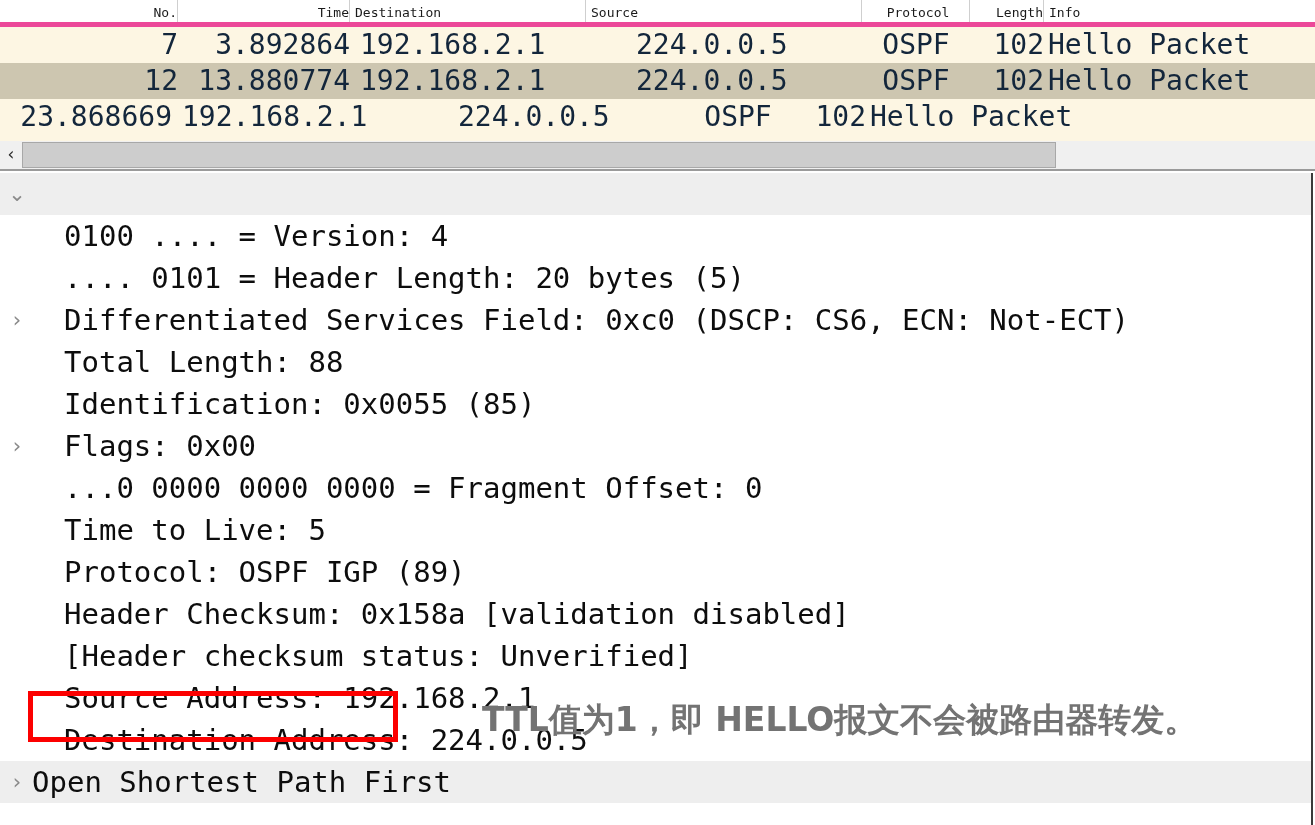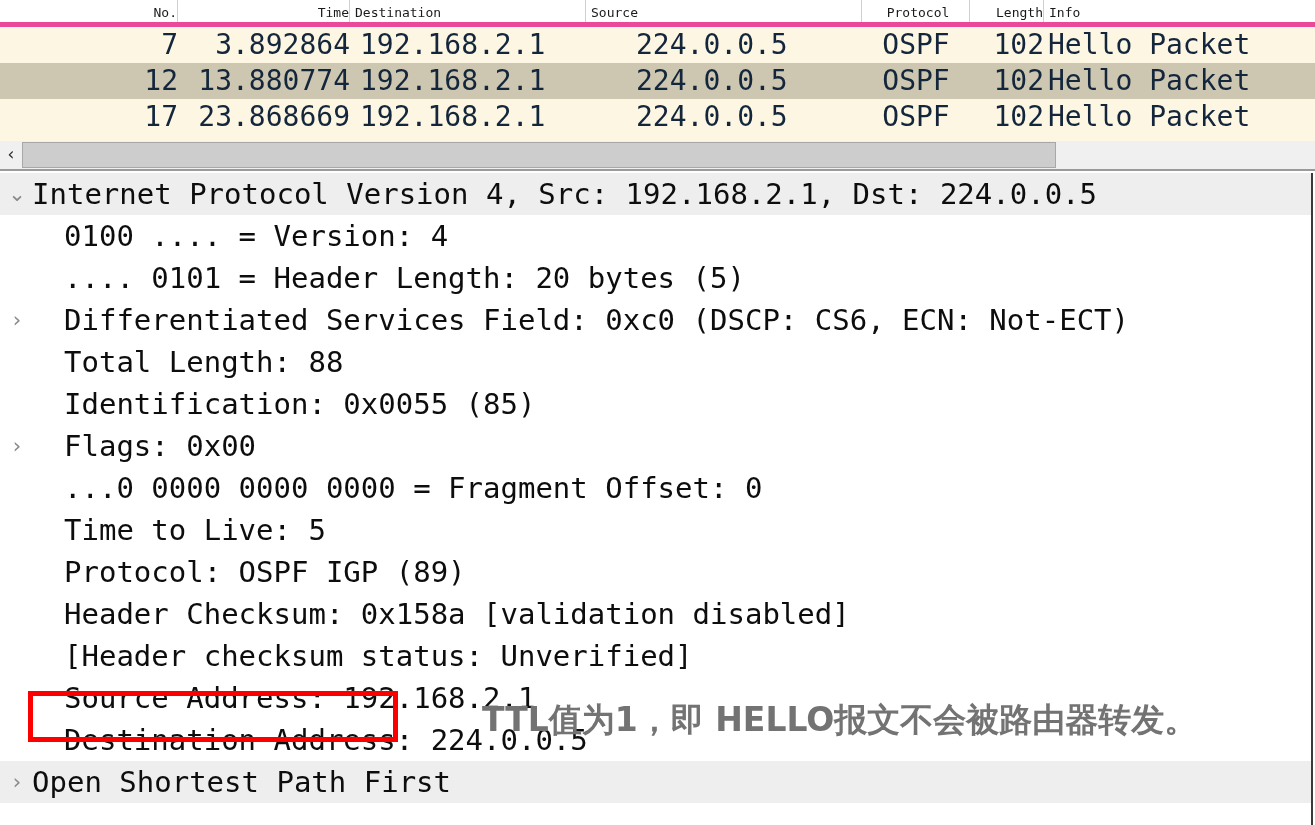--- a/index.html
+++ b/index.html
@@ -195,41 +195,40 @@
       <div class="plist-row selected">
         <div class="pcell c-no">12</div>
         <div class="pcell c-time">13.880774</div>
         <div class="pcell c-src">192.168.2.1</div>
         <div class="pcell c-dst">224.0.0.5</div>
         <div class="pcell c-proto">OSPF</div>
         <div class="pcell c-len">102</div>
         <div class="pcell c-info">Hello Packet</div>
       </div>
       <div class="plist-row">
-        <div class="pcell c-no">17</div>
         <div class="pcell c-time">23.868669</div>
         <div class="pcell c-src">192.168.2.1</div>
         <div class="pcell c-dst">224.0.0.5</div>
         <div class="pcell c-proto">OSPF</div>
         <div class="pcell c-len">102</div>
         <div class="pcell c-info">Hello Packet</div>
       </div>
     </div>
 </div>
 
 <div id="hscroll">
   <div class="sb-arrow">‹</div>
   <div class="sb-track">
     <div class="sb-thumb"></div>
   </div>
 </div>
 
 <div id="detail-pane">
   <div id="tree-rows">
-      <div class="tree-row hl"><span class="twisty">⌄</span><span class="tree-label ind0">Internet Protocol Version 4, Src: 192.168.2.1, Dst: 224.0.0.5</span></div>
+      <div class="tree-row hl"><span class="twisty">⌄</span></div>
       <div class="tree-row"><span class="tree-label ind1">0100 .... = Version: 4</span></div>
       <div class="tree-row"><span class="tree-label ind1">.... 0101 = Header Length: 20 bytes (5)</span></div>
       <div class="tree-row"><span class="twisty">›</span><span class="tree-label ind1">Differentiated Services Field: 0xc0 (DSCP: CS6, ECN: Not-ECT)</span></div>
       <div class="tree-row"><span class="tree-label ind1">Total Length: 88</span></div>
       <div class="tree-row"><span class="tree-label ind1">Identification: 0x0055 (85)</span></div>
       <div class="tree-row"><span class="twisty">›</span><span class="tree-label ind1">Flags: 0x00</span></div>
       <div class="tree-row"><span class="tree-label ind1">...0 0000 0000 0000 = Fragment Offset: 0</span></div>
       <div class="tree-row"><span class="tree-label ind1">Time to Live: 5</span></div>
       <div class="tree-row"><span class="tree-label ind1">Protocol: OSPF IGP (89)</span></div>
       <div class="tree-row"><span class="tree-label ind1">Header Checksum: 0x158a [validation disabled]</span></div>

